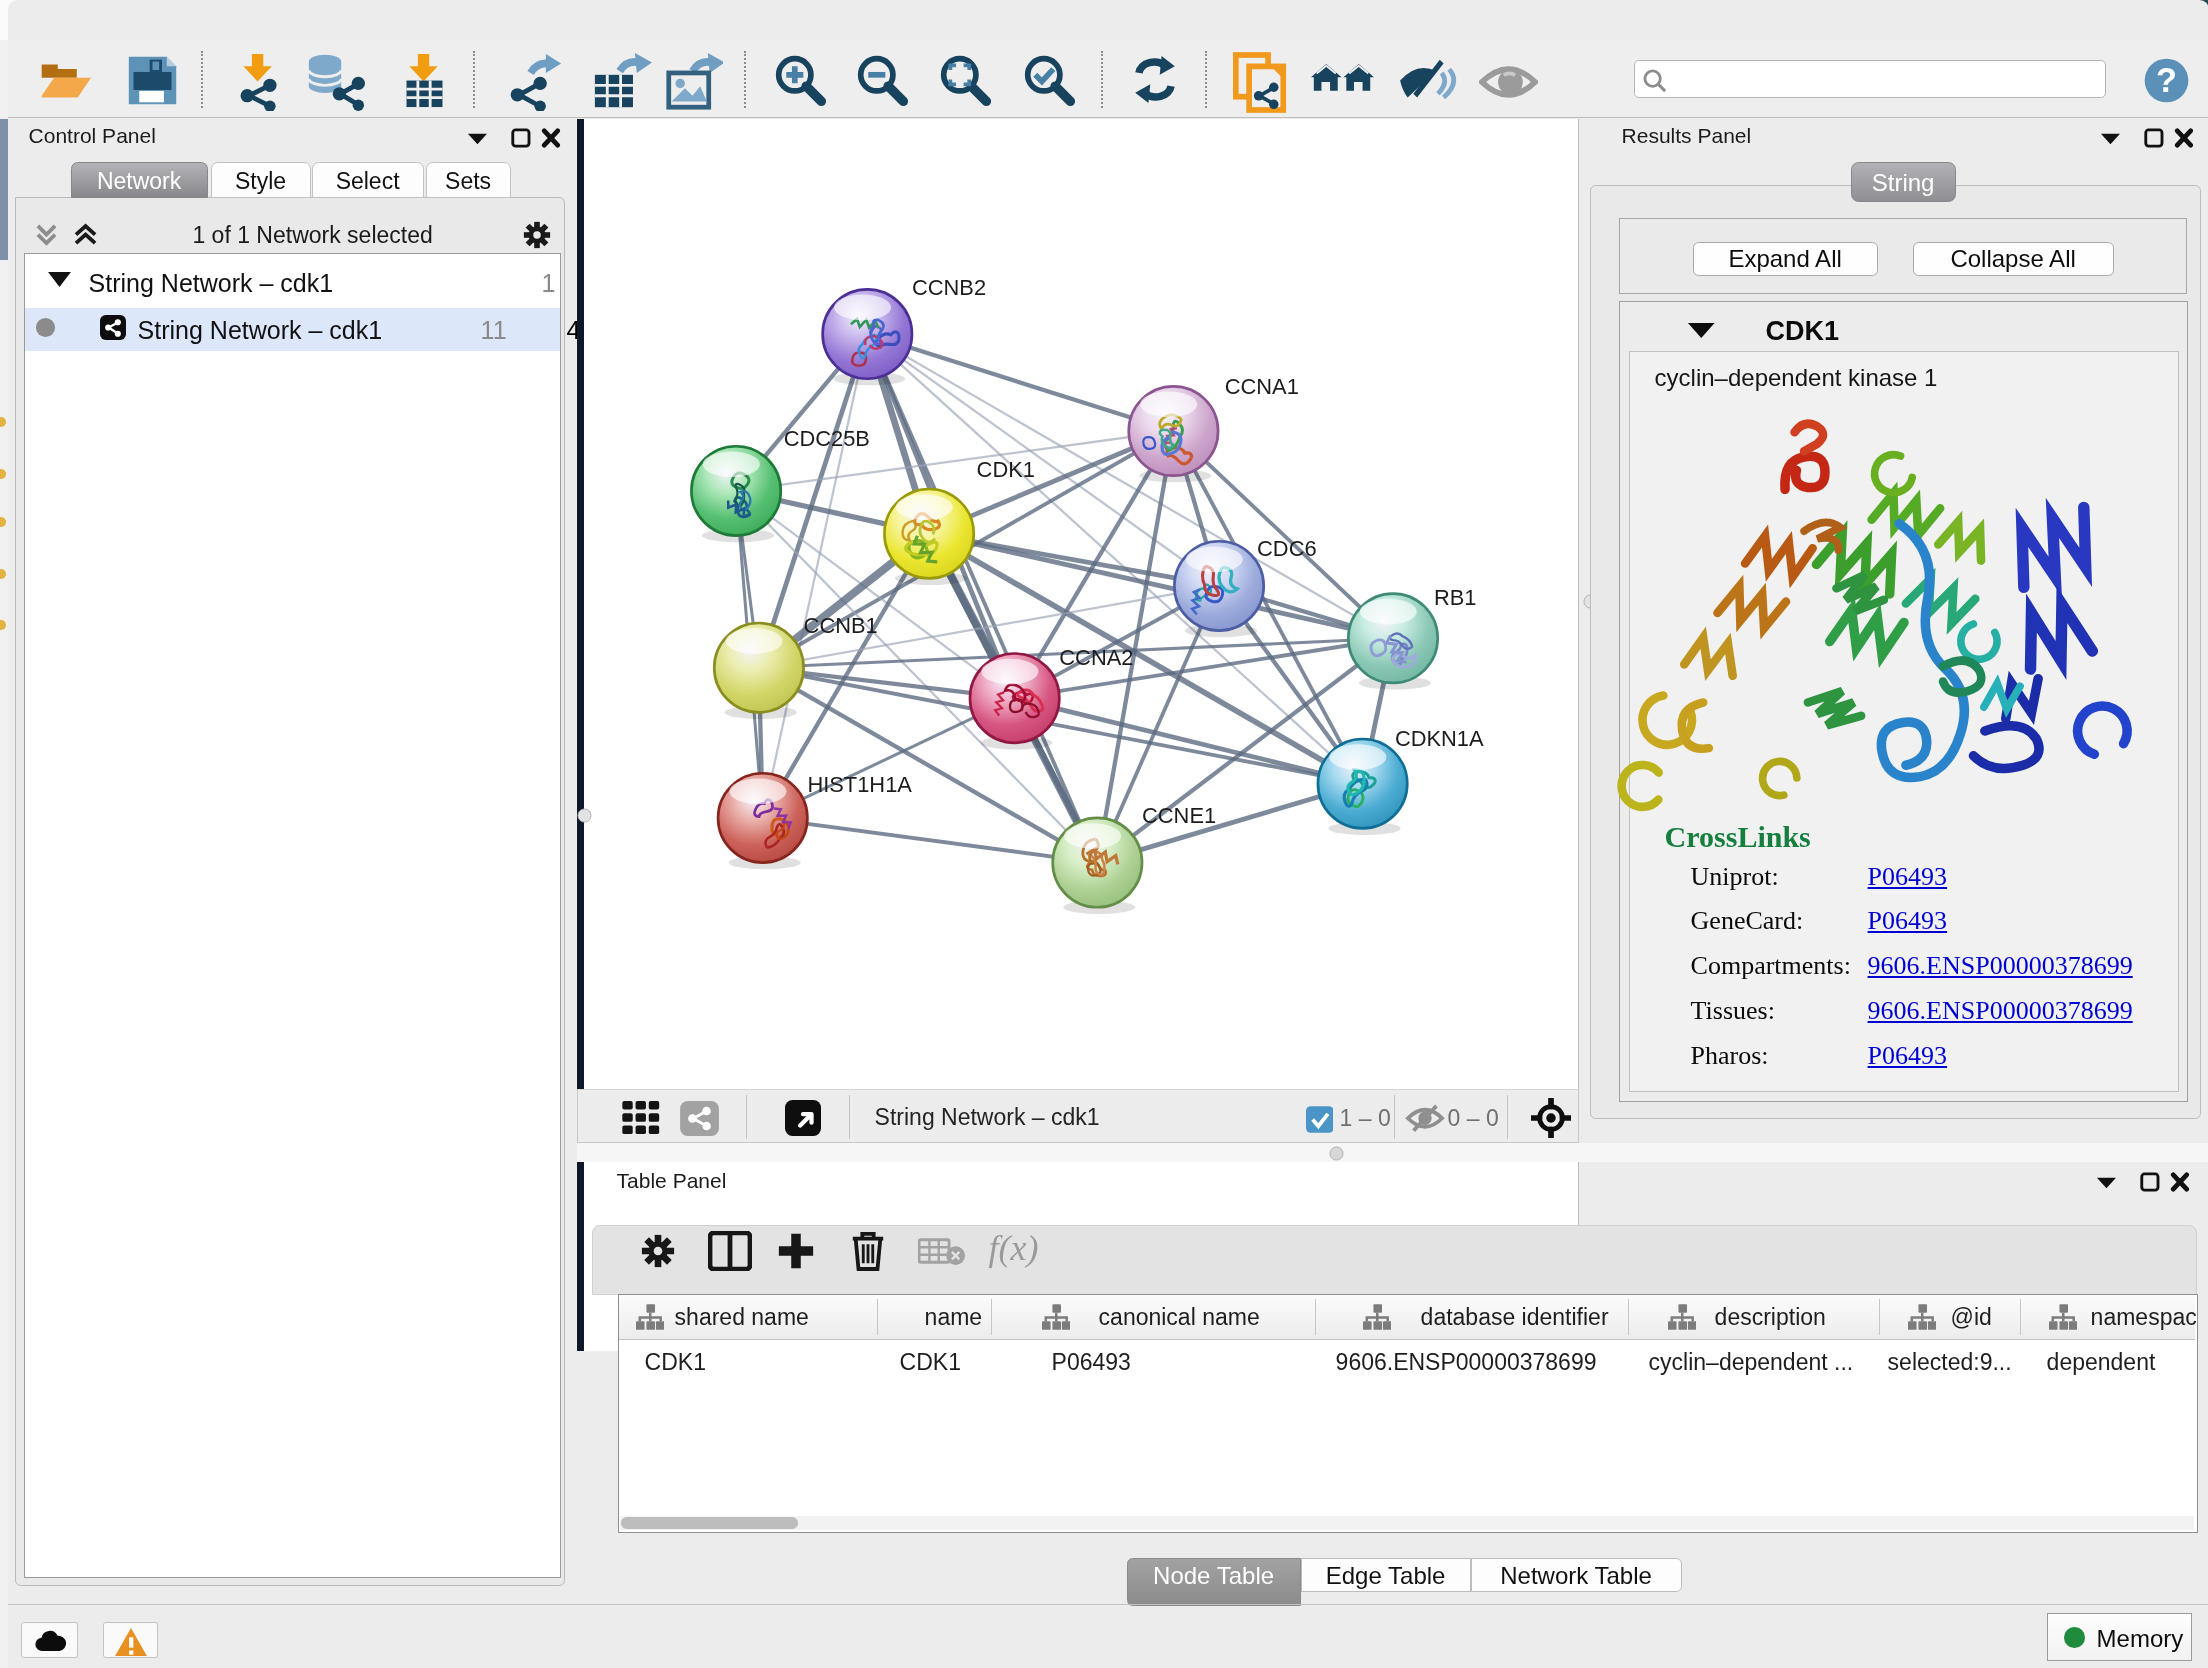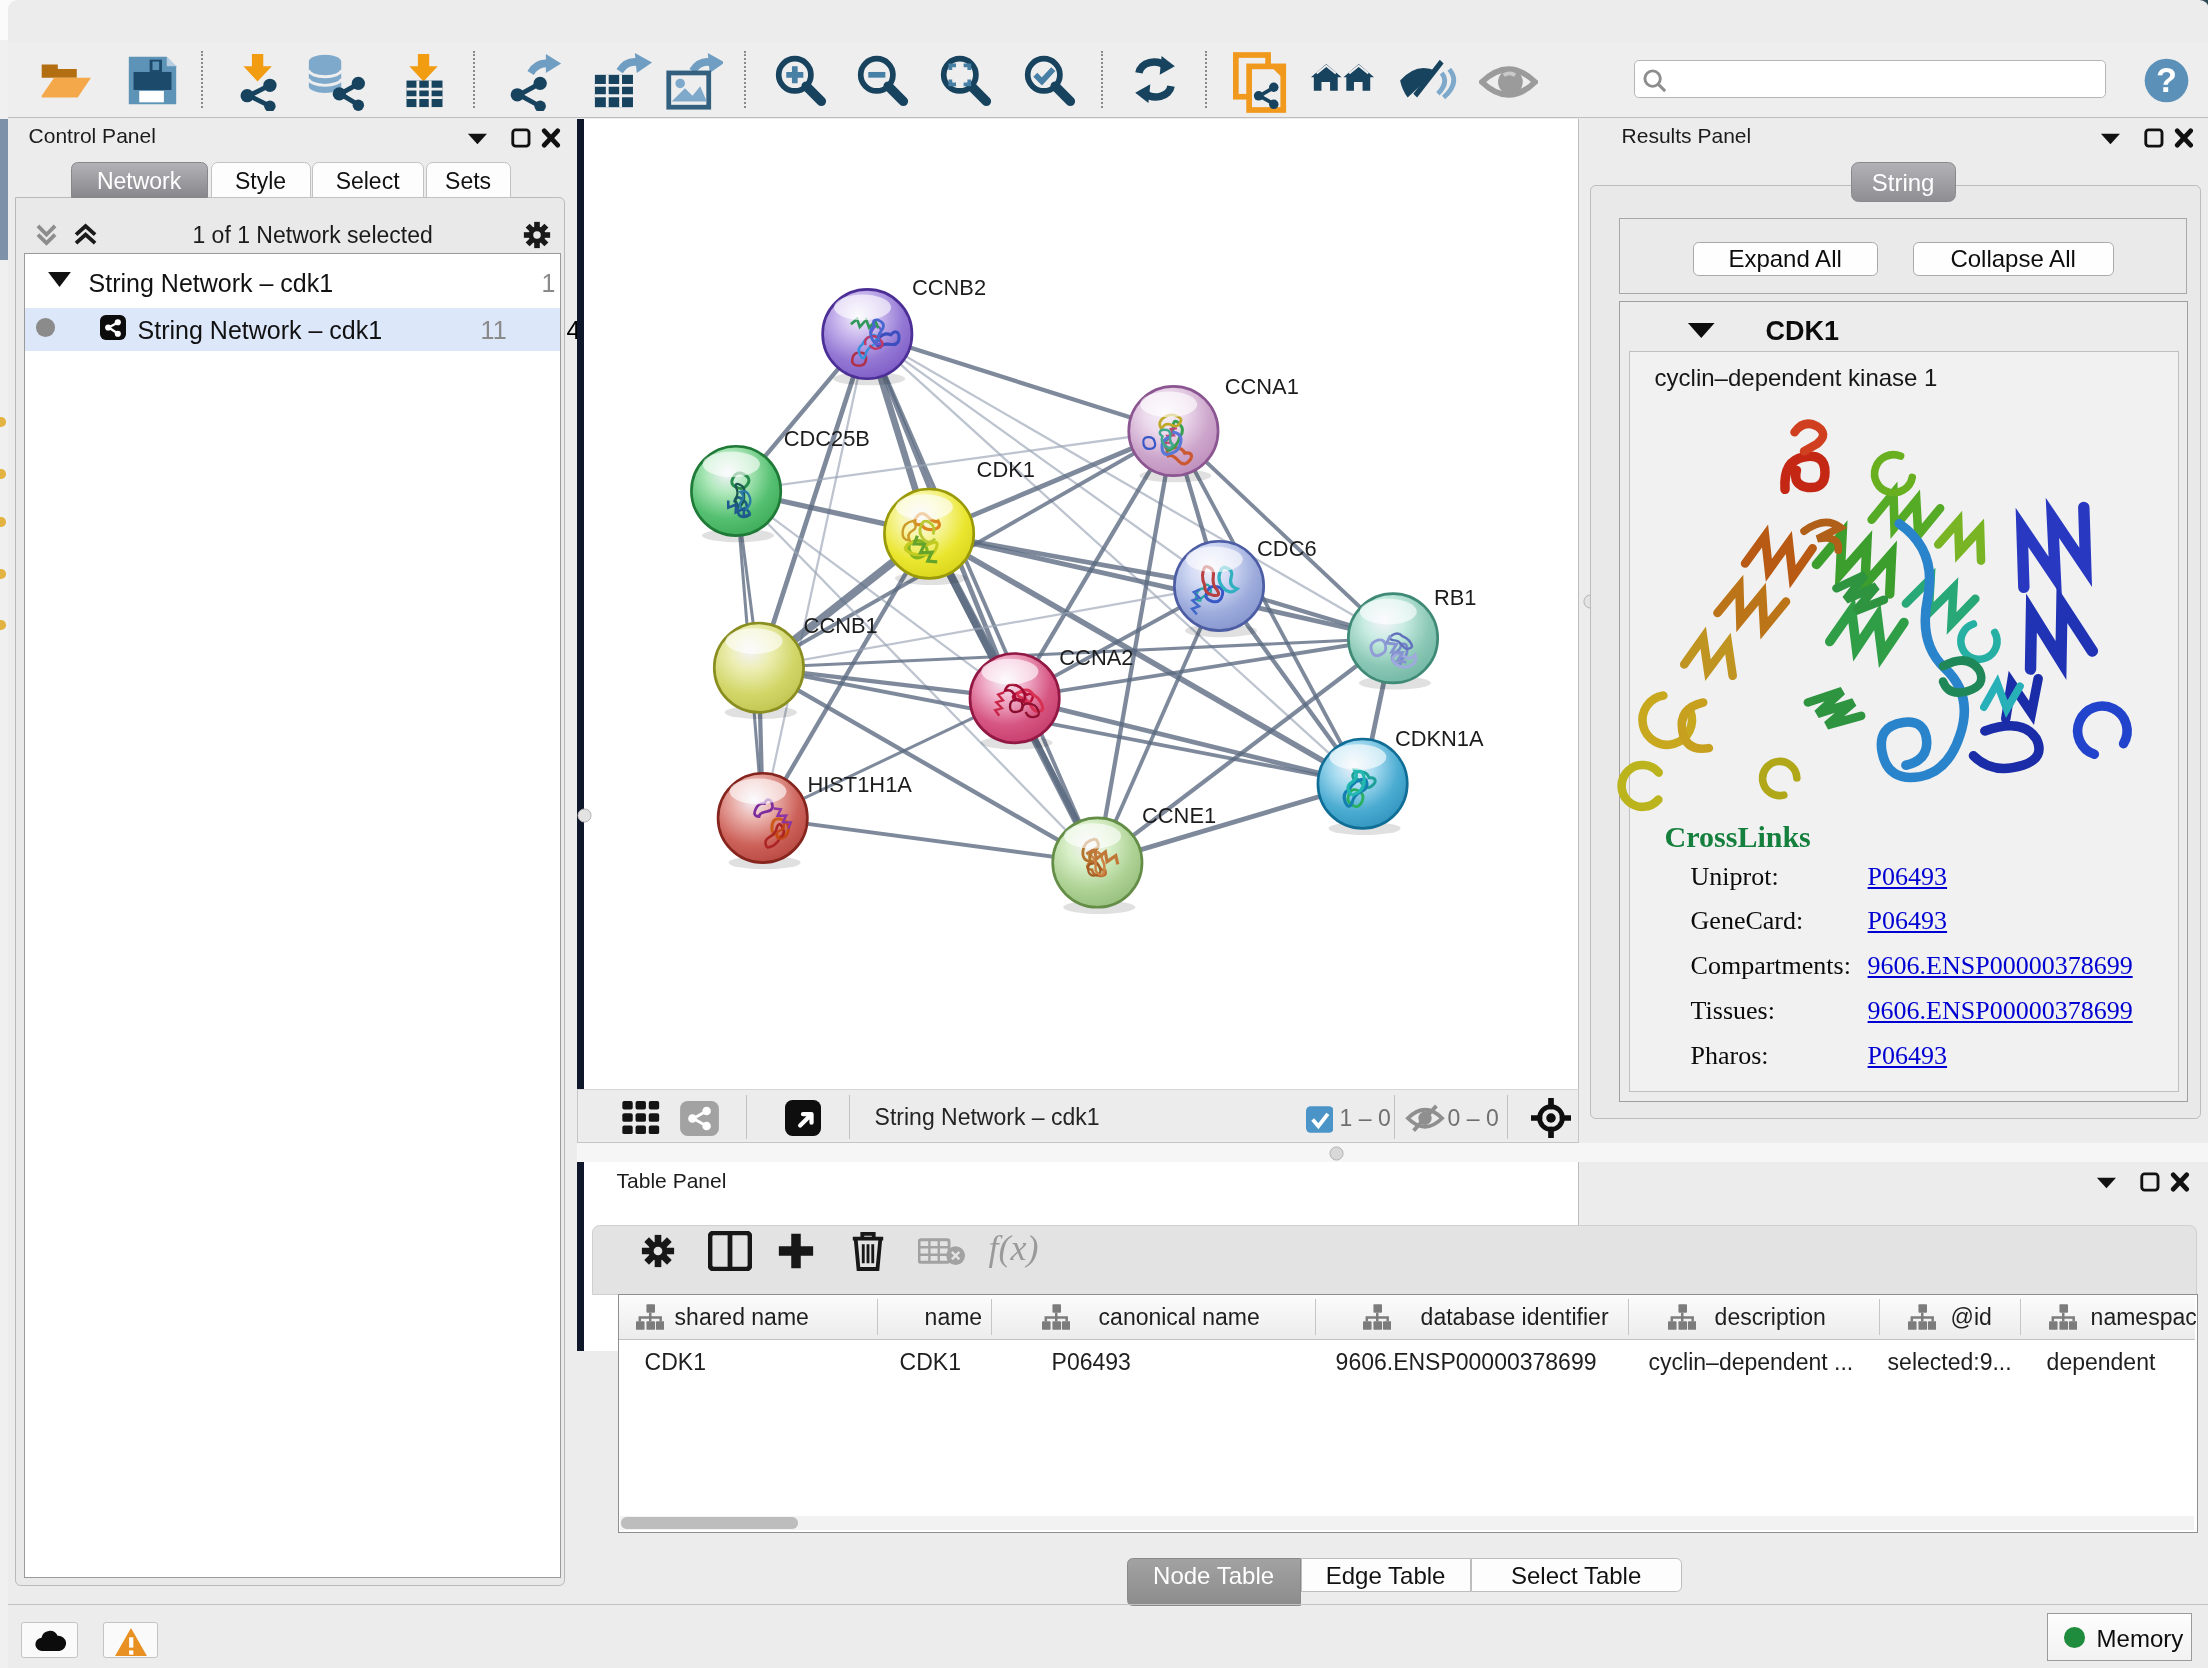--- a/index.html
+++ b/index.html
@@ -845,21 +845,21 @@
       <span class="abs" style="left:1030px;top:7.6px">cyclin–dependent ...</span>
       <span class="abs" style="left:1269px;top:7.6px">selected:9...</span>
       <span class="abs" style="left:1428px;top:7.6px">dependent</span>
     </div>
     <div class="abs" style="left:1px;top:221px;width:1574px;height:14.3px;background:#f2f2f2">
       <div class="abs" style="left:1px;top:1.4px;width:177px;height:11.4px;background:#bdbdbd;border-radius:5.7px"></div>
     </div>
   </div>
   <div class="abs" style="left:1119px;top:1558px;width:174px;height:48px;background:linear-gradient(#a2a2a2,#8c8c8c);border:1px solid #8a8a8a;border-radius:5.7px 0 0 5.7px;color:#fff;font-size:24px;text-align:center;line-height:34px">Node Table</div>
   <div class="abs" style="left:1293px;top:1558px;width:170px;height:34px;background:#fdfdfd;border:1px solid #bdbdbd;color:#111;font-size:24px;text-align:center;line-height:34px">Edge Table</div>
-  <div class="abs" style="left:1463px;top:1558px;width:211px;height:34px;background:#fdfdfd;border:1px solid #bdbdbd;border-radius:0 5.7px 5.7px 0;color:#111;font-size:24px;text-align:center;line-height:34px">Select Table</div>
+  <div class="abs" style="left:1463px;top:1558px;width:211px;height:34px;background:#fdfdfd;border:1px solid #bdbdbd;border-radius:0 5.7px 5.7px 0;color:#111;font-size:24px;text-align:center;line-height:34px">Network Table</div>
 
   <div class="abs" style="left:0;top:1604px;width:2201px;height:1px;background:#c2c2c2"></div>
   <div class="abs" style="left:13.3px;top:1622px;width:57px;height:36px;background:#fafafa;border:1px solid #c3c3c3;border-radius:2.9px">
     <svg class="abs" style="left:11.4px;top:6.7px" width="34" height="23" viewBox="0 0 36 24">
       <path d="M10 22 a7 7 0 0 1 -1 -14 a9 9 0 0 1 17 -2 a7.5 7.5 0 0 1 2 16 z" fill="#0c0c0c"></path>
       <circle cx="27" cy="14" r="6" fill="#0c0c0c"></circle>
     </svg>
   </div>
   <div class="abs" style="left:95px;top:1622px;width:55px;height:36px;background:#fafafa;border:1px solid #c3c3c3;border-radius:2.9px">
     <svg class="abs" style="left:10.5px;top:3.8px" width="34" height="30" viewBox="0 0 36 32">

